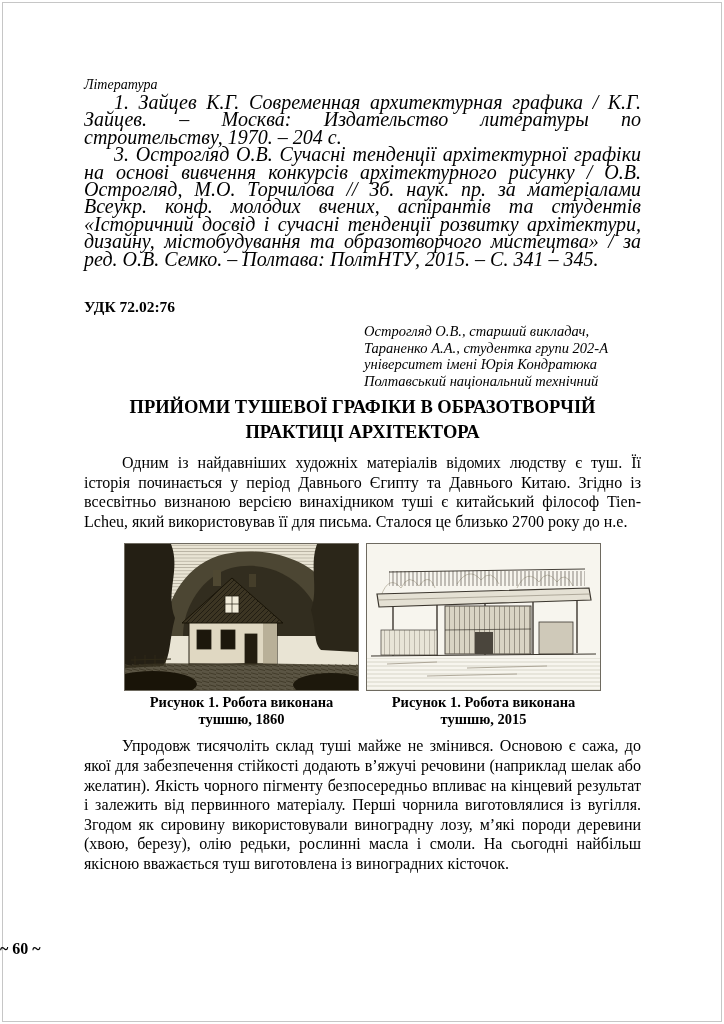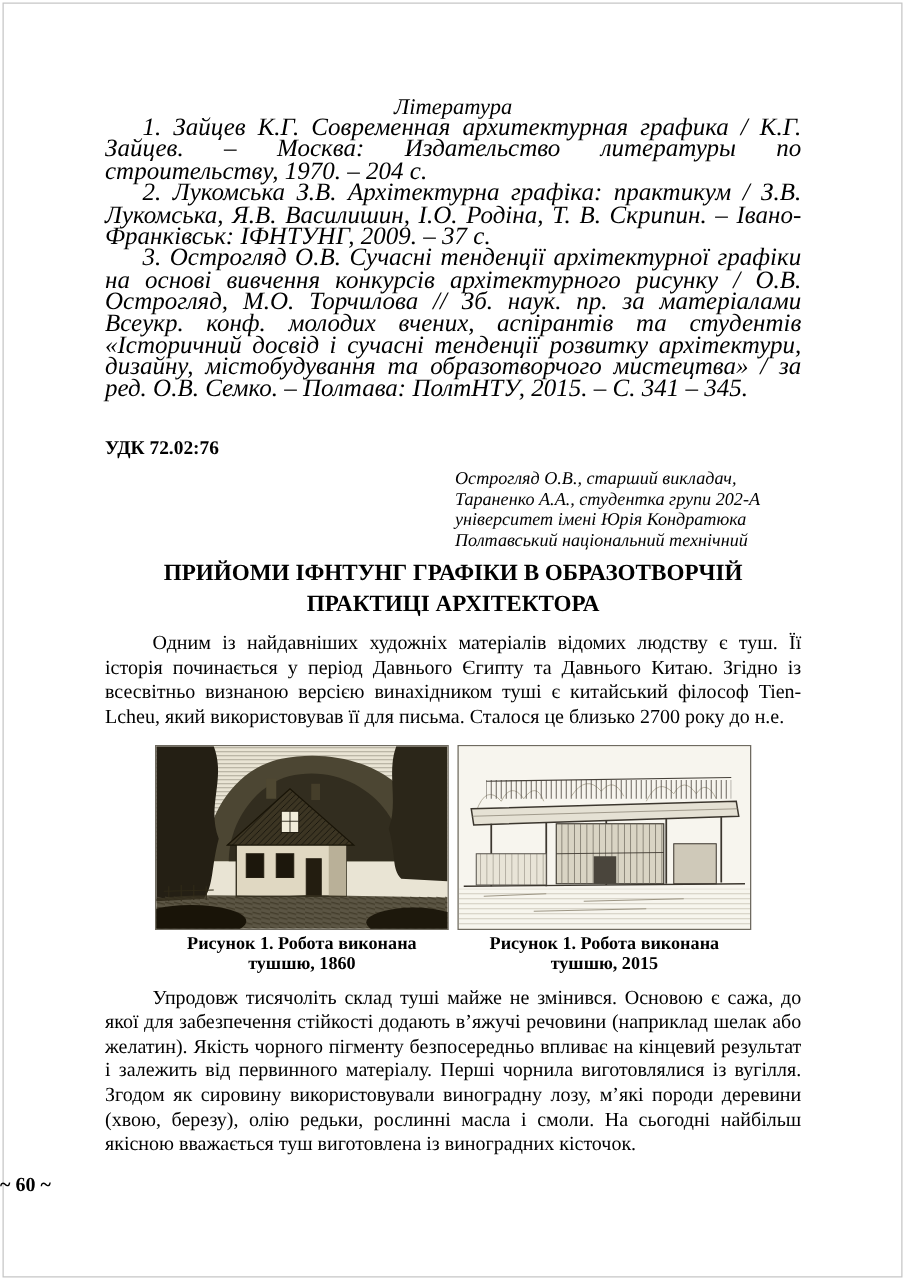--- a/index.html
+++ b/index.html
@@ -15,23 +15,22 @@
     position: absolute; inset: 2px;
     border: 1px solid #c6c6c6;
     pointer-events: none;
   }
   .sheet {
     position: absolute;
     left: 84px; top: 76px;
     width: 557px;
   }
   .lit-heading {
-    text-align: center;
     font-style: italic;
-    font-size: 18px;
+    font-size: 14px;
     line-height: 18px;
   }
   .ref {
     font-style: italic;
     font-size: 20px;
     line-height: 17.4px;
     text-align: justify;
     text-indent: 30px;
   }
   .udk {
@@ -95,34 +94,33 @@
 </head>
 <body>
 
 <div class="page-frame"></div>
 
 <div class="sheet">
 
   <section>
     <div class="lit-heading">Література</div>
     <p class="ref">1. Зайцев К.Г. Современная архитектурная графика / К.Г. Зайцев. – Москва: Издательство литературы по строительству, 1970. – 204 с.</p>
-    <p class="ref">2. Лукомська З.В. Архітектурна графіка: практикум / З.В. Лукомська, Я.В. Василишин, І.О. Родіна, Т. В. Скрипин. – Івано-Франківськ: ІФНТУНГ, 2009. – 37 с.</p>
     <p class="ref">3. Острогляд О.В. Сучасні тенденції архітектурної графіки на основі вивчення конкурсів архітектурного рисунку / О.В. Острогляд, М.О. Торчилова // Зб. наук. пр. за матеріалами Всеукр. конф. молодих вчених, аспірантів та студентів «Історичний досвід і сучасні тенденції розвитку архітектури, дизайну, містобудування та образотворчого мистецтва» / за ред. О.В. Семко. – Полтава: ПолтНТУ, 2015. – С. 341 – 345.</p>
   </section>
 
   <div class="udk">УДК 72.02:76</div>
 
   <div class="authors">
     <div>Острогляд О.В., старший викладач,</div>
     <div>Тараненко А.А., студентка групи 202-А</div>
     <div>університет імені Юрія Кондратюка</div>
     <div>Полтавський національний технічний</div>
   </div>
 
-  <h1 class="title">ПРИЙОМИ ІФНТУНГ ГРАФІКИ В ОБРАЗОТВОРЧІЙ ПРАКТИЦІ АРХІТЕКТОРА</h1>
+  <h1 class="title">ПРИЙОМИ ТУШЕВОЇ ГРАФІКИ В ОБРАЗОТВОРЧІЙ ПРАКТИЦІ АРХІТЕКТОРА</h1>
 
   <p class="body-par">Одним із найдавніших художніх матеріалів відомих людству є туш. Її історія починається у період Давнього Єгипту та Давнього Китаю. Згідно із всесвітньо визнаною версією винахідником туші є китайський філософ Tien-Lcheu, який використовував її для письма. Сталося це близько 2700 року до н.е.</p>
 
   <div class="figures">
 
     <figure>
       <svg class="fig-img" viewBox="0 0 233 146" preserveAspectRatio="none" role="img" aria-label="ink drawing of a house among dark trees, 1860">
         <defs>
           <pattern id="sky1" width="6" height="3.2" patternUnits="userSpaceOnUse">
             <line x1="0" y1="1.2" x2="6" y2="1.2" stroke="#928c7c" stroke-width="0.55"></line>

